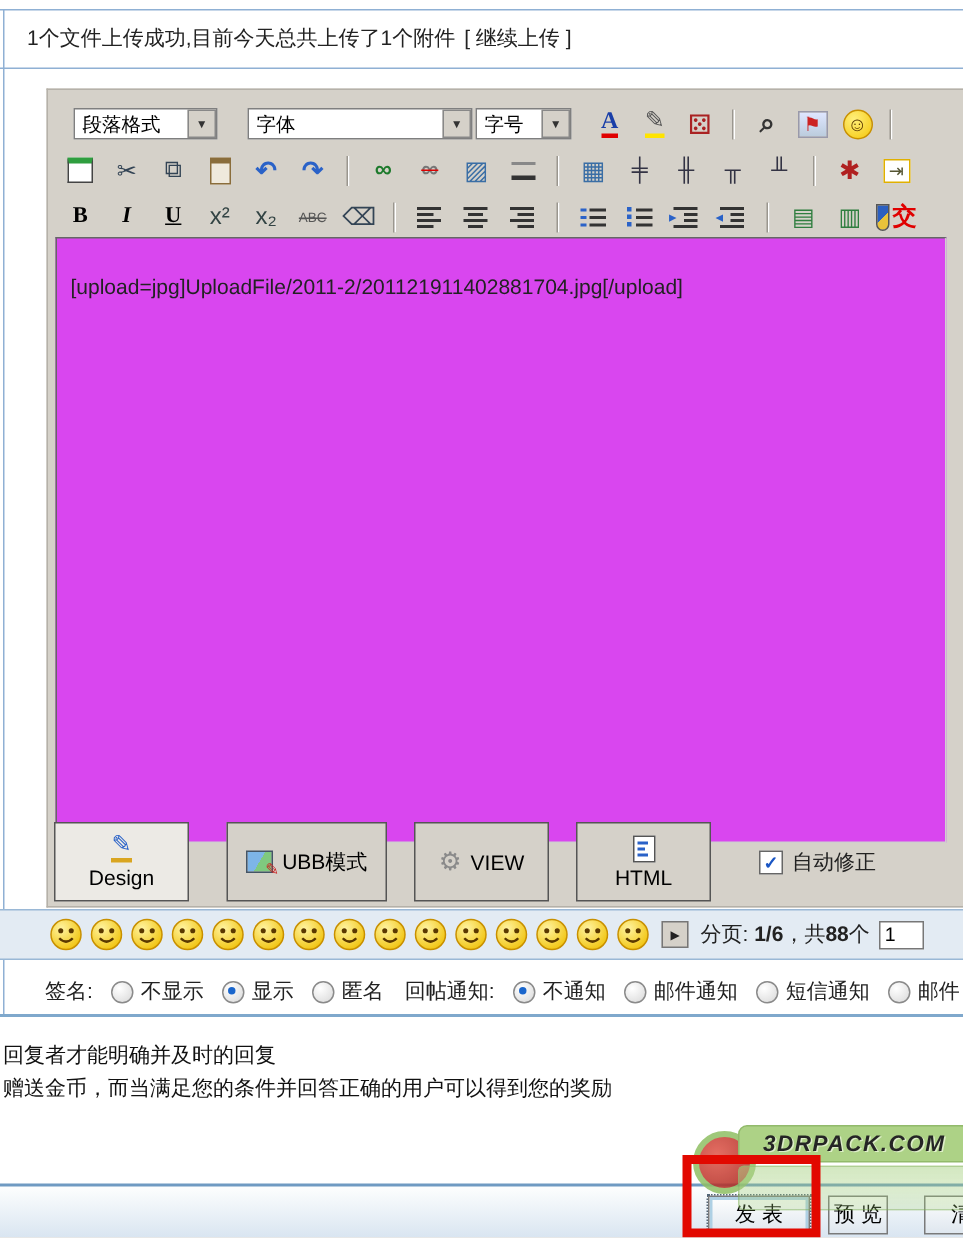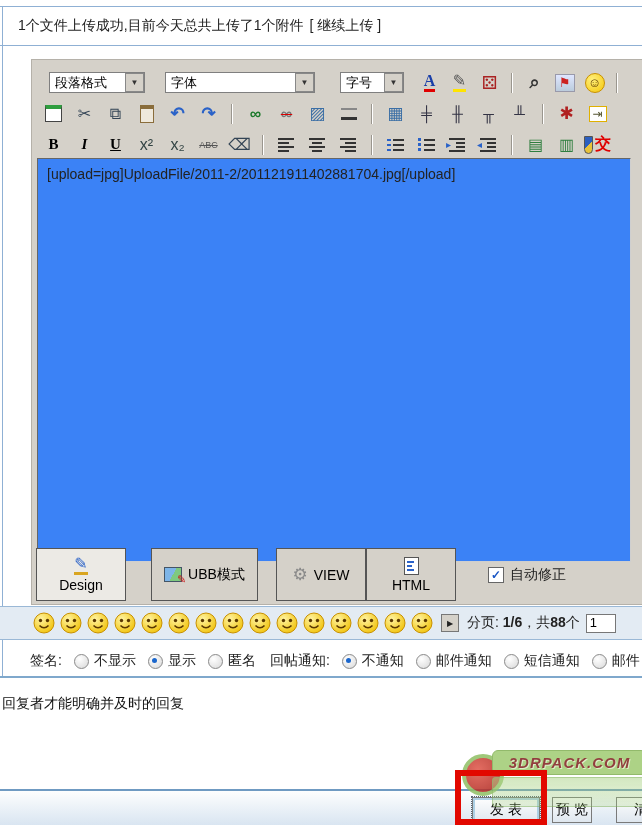--- a/index.html
+++ b/index.html
@@ -69,23 +69,23 @@
         background-position:6px 1px,6px 6px,6px 11px,0 0,0 5px,0 10px}
   .s-in,.s-out{background-image:linear-gradient(#333,#333),linear-gradient(#333,#333),linear-gradient(#333,#333),linear-gradient(#333,#333);
         background-size:16px 2px,9px 2px,9px 2px,16px 2px;background-position:0 0,7px 4px,7px 8px,0 12px;position:relative}
   .s-in::after{content:'▸';position:absolute;left:-3px;top:1px;font-size:10px;color:#2a62c8}
   .s-out::after{content:'◂';position:absolute;left:-3px;top:1px;font-size:10px;color:#2a62c8}
   .s-shield{width:13px;height:16px;border-radius:0 0 7px 7px;background:linear-gradient(135deg,#2b5fc0 0 50%,#e8c23a 50% 100%);border:1px solid #555}
   .jiao{color:#e00000;font-size:16px;font-weight:bold;margin-left:2px}
   .g-word{color:#2f7e3f;font-size:16px}
 
   
-  .textarea{position:absolute;left:5px;top:98px;width:594px;height:404px;background:#3b82f6;
+  .textarea{position:absolute;left:5px;top:98px;width:594px;height:404px;background:#d946ef;
     border:1px solid;border-color:#666 #cfcfcf #cfcfcf #666;box-sizing:border-box;
-    padding:7px 9px;font-size:14px;color:#222;overflow:hidden}
+    padding:24px 9px;font-size:14px;color:#222;overflow:hidden}
 
   
   .mode-row{position:absolute;left:4px;top:488px;height:53px;display:flex;align-items:stretch}
   .mode-btn{background:#d5d1c9;border:1px solid #555;box-sizing:border-box;display:flex;
     align-items:center;justify-content:center;font-size:14px;color:#000;gap:6px;flex:none}
   .mode-btn.stack{flex-direction:column;gap:2px}
   .mode-btn.active{background:#eceae5}
   .mi-design{color:#2a62c8;font-size:16px;border-bottom:3px solid #d9a520;line-height:1}
   .mi-ubb{width:16px;height:13px;background:linear-gradient(120deg,#7db5e8 50%,#7fc97f 50%);border:1px solid #456;position:relative}
   .mi-ubb::after{content:'✎';position:absolute;right:-5px;bottom:-5px;color:#c22;font-size:11px}
@@ -131,21 +131,21 @@
     background:linear-gradient(#fefefe,#dfe7ef);font-size:14px;color:#000;display:flex;
     align-items:center;justify-content:center;white-space:nowrap}
   .fbtn.focused{box-shadow:inset 0 0 0 2px #aed0e4;outline:1px dotted #567}
 
   
   .watermark{position:absolute;left:462px;top:750px;width:185px;height:64px;opacity:.85;z-index:5}
   .wm-circle{position:absolute;left:0;top:4px;width:42px;height:42px;border-radius:50%;
     background:radial-gradient(circle at 35% 35%,#e05548,#a51f17);border:4px solid #8fbf63;box-sizing:border-box}
   .wm-pill{position:absolute;left:30px;top:0;width:155px;height:25px;background:#9fcb72;
     border:1px solid #7fae52;border-radius:6px;display:flex;align-items:center;justify-content:center;box-sizing:border-box}
-  .wm-text{font-style:italic;font-weight:bold;font-size:15px;color:#7f1d1d;text-shadow:1px 1px 0 #d8ecbf;letter-spacing:1px}
+  .wm-text{font-style:italic;font-weight:bold;font-size:15px;color:#000000;text-shadow:1px 1px 0 #d8ecbf;letter-spacing:1px}
   .wm-band{position:absolute;left:30px;top:27px;width:155px;height:30px;border-radius:4px;
     background:linear-gradient(rgba(160,205,120,.55),rgba(160,205,120,.3));
     box-shadow:inset 0 0 0 1px rgba(120,170,80,.5)}
 
   
   .redbox{position:absolute;left:455px;top:770px;width:92px;height:55px;border:6px solid #e20800;
     box-sizing:border-box;z-index:10}
 </style>
 </head>
 <body>
@@ -169,21 +169,21 @@
 <div class="panel">
   <div class="trow" style="padding-top:7px">
     <div class="selectbox" style="width:96px;margin-left:9px">
       <span>段落格式</span>
       <span class="dd">▼</span>
     </div>
     <div class="selectbox" style="width:150px;margin-left:20px">
       <span>字体</span>
       <span class="dd">▼</span>
     </div>
-    <div class="selectbox" style="width:64px;margin-left:25px">
+    <div class="selectbox" style="width:64px;margin-left:2px">
       <span>字号</span>
       <span class="dd">▼</span>
     </div>
     <div class="iconstrip" style="display:flex;align-items:center;margin-left:12px;gap:3px">
         <span class="ticon">
           <span class="g-fontcolor">A</span>
         </span>
         <span class="ticon">
           <span class="g-highlight">✎</span>
         </span>
@@ -331,21 +331,21 @@
       <span>Design</span>
     </div>
     <div class="mode-btn" style="width:107px;margin-left:25px">
       <span class="mi-ubb"></span>
       <span>UBB模式</span>
     </div>
     <div class="mode-btn" style="width:90px;margin-left:18px">
       <span class="mi-view">⚙</span>
       <span>VIEW</span>
     </div>
-    <div class="mode-btn stack" style="width:90px;">
+    <div class="mode-btn stack" style="width:90px;margin-left:18px">
       <span class="mi-html"></span>
       <span>HTML</span>
     </div>
     <div class="cbwrap">
       <span class="cb">✓</span>
       <span>自动修正</span>
     </div>
   </div>
 </div>
 
@@ -468,20 +468,21 @@
       <span>邮件通知</span>
       <span class="radio"></span>
       <span>短信通知</span>
       <span class="radio"></span>
       <span>邮件</span>
     </span>
 </div>
 
 <div class="infoarea" id="infoarea">
     <div>回复者才能明确并及时的回复</div>
+    <div>赠送金币，而当满足您的条件并回答正确的用户可以得到您的奖励</div>
   </div>
 
 <div class="footer">
   <div class="fbtn focused" style="left:472px;width:68px">发 表</div>
   <div class="fbtn" style="left:552px;width:40px">预 览</div>
   <div class="fbtn" style="left:616px;width:50px">清</div>
 </div>
 
 <div class="watermark">
   <div class="wm-circle"></div>

